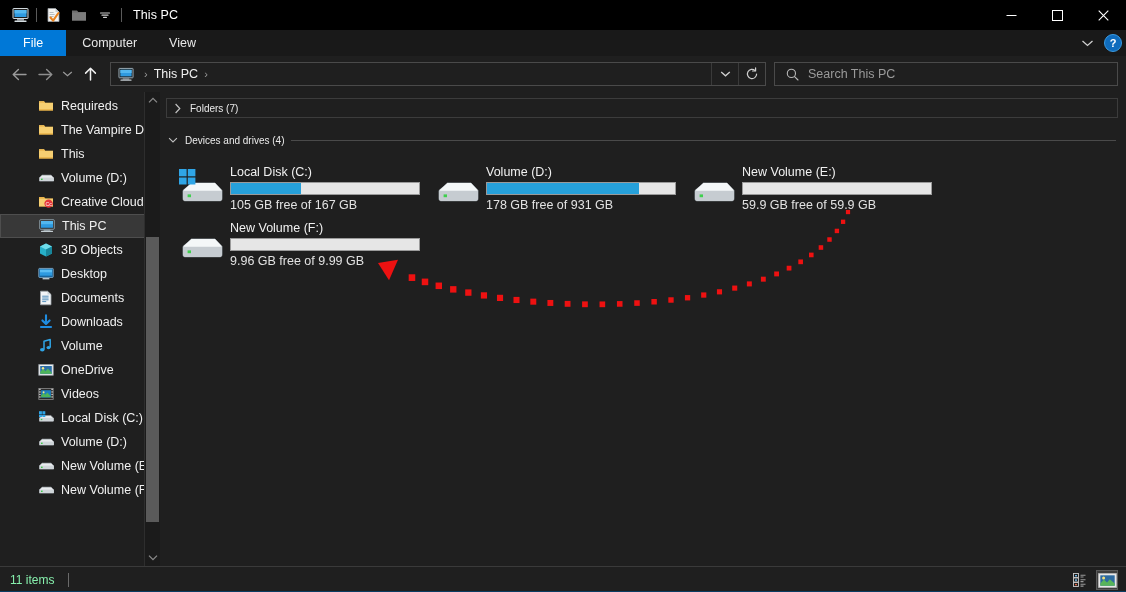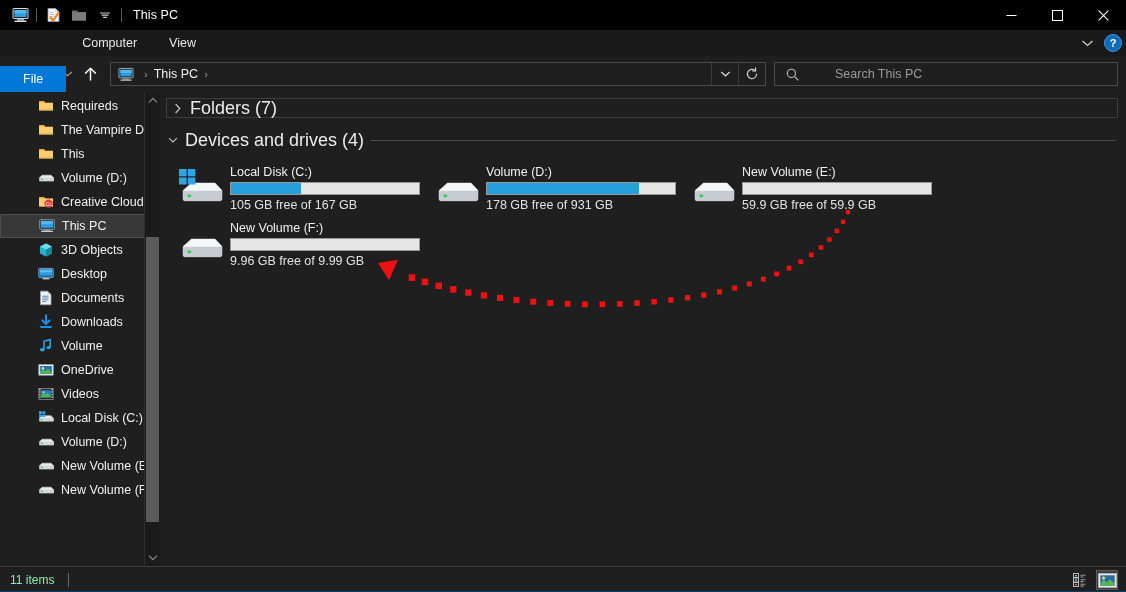--- a/index.html
+++ b/index.html
@@ -40,21 +40,21 @@
 
   
   .ribbon {
     height: 26px; background: #191919; display: flex; align-items: stretch; flex: none;
     position: relative;
   }
   .tab {
     display: flex; align-items: center; padding: 0 16px; font-size: 12.5px; color: #e8e8e8;
     height: 26px; white-space: nowrap;
   }
-  .tab.file { background: #0078d7; color: #fff; padding: 0 23px; font-weight: 400; margin-top: 36px; }
+  .tab.file { background: #0078d7; color: #fff; padding: 0 23px; font-weight: 400; }
   .ribbon-right { position: absolute; right: 4px; top: 0; height: 26px; display: flex; align-items: center; gap: 6px; }
   .help-btn {
     width: 18px; height: 18px; border-radius: 50%; background: #0f6cbd;
     border: 1px solid #3a9ae0;
     display: flex; align-items: center; justify-content: center;
     color: #fff; font-size: 11px; font-weight: bold; line-height: 1;
   }
   .collapse-chev { width: 22px; display: flex; align-items: center; justify-content: center; color: #d0d0d0; }
 
   
@@ -82,21 +82,21 @@
   .crumb-tools { position: absolute; right: 0; top: 0; height: 22px; display: flex; align-items: stretch; }
   .crumb-tool {
     width: 27px; display: flex; align-items: center; justify-content: center; color: #cfcfcf;
     border-left: 1px solid #3a3a3a;
   }
   .searchbox {
     width: 344px; height: 24px; border: 1px solid #4a4a4a; background: #1f1f1f;
     display: flex; align-items: center; flex: none;
   }
   .search-icon { margin: 0 9px 0 11px; display: flex; align-items: center; color: #b8b8b8; }
-  .search-ph { font-size: 12.5px; color: #9a9a9a; margin-left: 27px; }
+  .search-ph { font-size: 12.5px; color: #9a9a9a; }
 
   
   .body { flex: 1; display: flex; min-height: 0; background: #1f1f1f; }
 
   
   .sidebar {
     width: 160px; flex: none; background: #1f1f1f; position: relative;
     overflow: hidden; border-right: 0px;
   }
   .tree { padding-top: 2px; }
@@ -123,21 +123,21 @@
     top: 145px; height: 285px;
   }
   .sb-track-div { position: absolute; right: 15px; top: 0; width: 1px; height: 100%; background: #2e2e2e; }
 
   
   .content { flex: 1; position: relative; background: #1f1f1f; overflow: hidden; }
   .group-header {
     display: flex; align-items: center; height: 28px; padding-left: 8px; gap: 7px;
   }
   .group-header .chev { color: #c0c0c0; width: 10px; display: flex; align-items: center; justify-content: center; }
-  .group-title { font-size: 18px; color: #ebebeb; white-space: nowrap; }
+  .group-title { font-size: 10px; color: #ebebeb; white-space: nowrap; }
   .group-rule { flex: 1; height: 1px; background: #4a4a4a; margin-right: 10px; }
 
   .group-box {
     margin: 4px 8px 0 6px; border: 1px solid #3c3c3c; height: 20px;
     display: flex; align-items: center; padding: 0;
   }
 
   .tiles { display: flex; flex-wrap: wrap; padding: 6px 0 0 14px; }
   .tile { width: 256px; height: 56px; display: flex; align-items: flex-start; padding-top: 2px; }
   .tile-icon { width: 56px; height: 48px; flex: none; position: relative;

